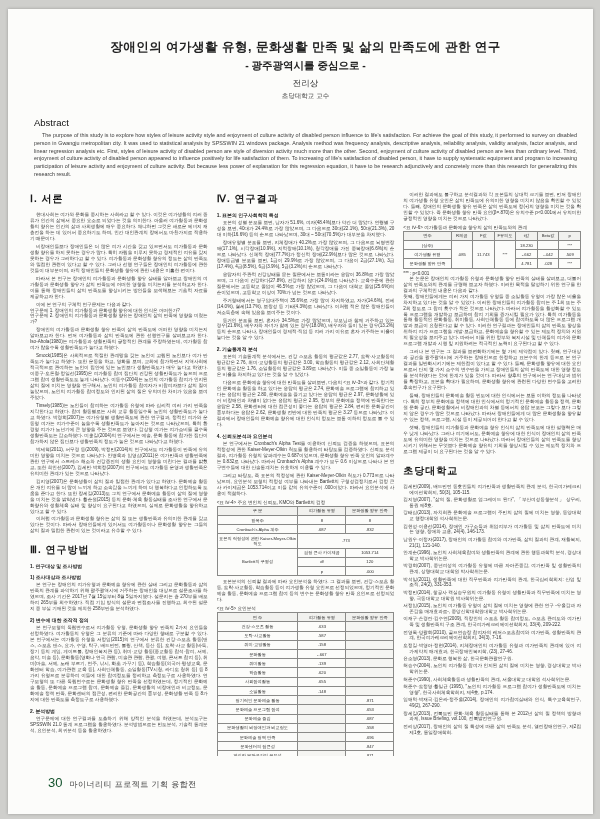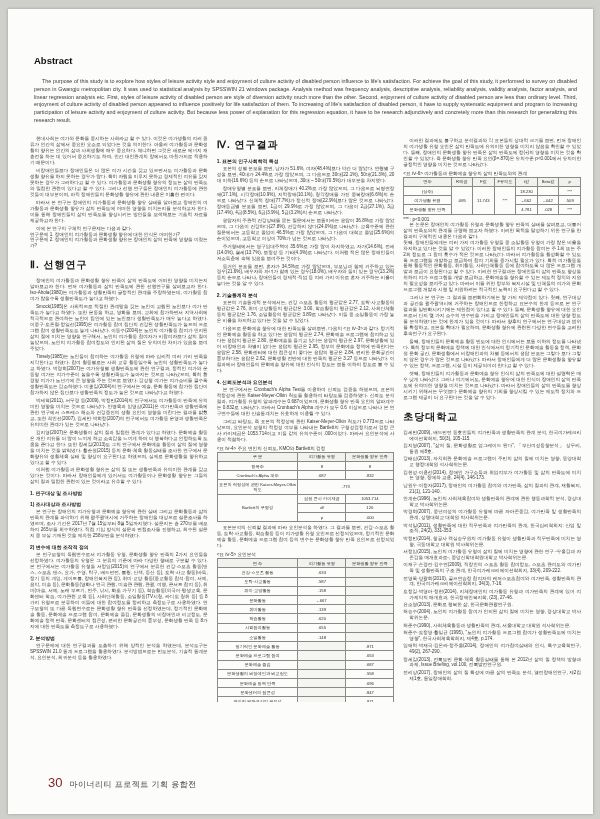--- a/index.html
+++ b/index.html
@@ -7,70 +7,77 @@
   .sheet{position:absolute;left:8px;top:9px;right:7px;bottom:5px;background:#fcfcfa;box-shadow:0 0 3px rgba(0,0,0,.25);}
   .inner{position:absolute;left:22px;right:12px;top:30px;bottom:0;}
   
   .titleblock{text-align:center;color:#222;}
   .t-main{font-size:12.5px;font-weight:bold;letter-spacing:.5px;}
   .t-sub{font-size:10.5px;font-weight:bold;margin-top:3px;}
   .t-author{font-size:8.5px;margin-top:5px;color:#333;}
   .t-affil{font-size:6.5px;margin-top:2px;color:#444;}
   
   .abstract{margin:16px 4px 0 4px;}
-  .abs-h{font-size:9.5px;font-weight:bold;color:#111;margin-bottom:12px;}
+  .abs-h{font-size:9.5px;font-weight:normal;color:#111;margin-bottom:4px;}
   .abs-b{font-size:5.4px;line-height:1.45;color:#3c3c3c;text-align:justify;text-indent:8px;}
   
   .cols{display:flex;gap:9px;margin-top:11px;height:566px;overflow:hidden;}
   .col{flex:1;min-width:0;}
   .sec-h{font-size:10px;font-weight:bold;color:#1a1a1a;letter-spacing:1px;margin:9px 0 6px 0;}
   .sec-h:first-child{margin-top:2px;}
   .sub-h{font-size:4.9px;font-weight:bold;color:#222;margin:5px 0 2px 0;}
   .para{font-size:4.6px;line-height:1.3;color:#383838;text-align:justify;text-indent:6px;margin:0 0 2px 0;white-space:pre-line;}
   .ref{font-size:4.6px;line-height:1.28;color:#383838;text-align:justify;margin:0 0 1.5px 0;padding-left:6px;text-indent:-6px;}
   .cap{font-size:4.6px;color:#333;margin:3px 0 1px 0;}
   .note{font-size:4.6px;color:#333;margin:2px 0 0 0;}
   table{width:100%;border-collapse:collapse;table-layout:fixed;}
   th,td{border:0.5px solid #8a8a88;font-size:4.2px;color:#333;text-align:center;padding:1.6px 1px;line-height:1.2;word-break:break-all;}
   th{background:#f1f1ee;font-weight:normal;}
   .t5 td.lbl{text-align:center;}
   .vgrey{background:#f5f5f2;}
   
   .footer{position:absolute;left:40px;bottom:24px;display:flex;align-items:baseline;gap:7px;}
-  .pgnum{font-size:13px;color:#7f1d1d;}
+  .pgnum{font-size:13px;color:#14532d;}
   .pglabel{font-size:8px;color:#3f3f3f;letter-spacing:.5px;margin-top:8px;}
 </style>
 </head>
 <body>
 
 <div class="sheet">
   <div class="inner">
 
+    <div class="titleblock">
+      <div class="t-main">장애인의 여가생활 유형, 문화생활 만족 및 삶의 만족도에 관한 연구</div>
+      <div class="t-sub">- 광주광역시를 중심으로 -</div>
+      <div class="t-author">전리상</div>
+      <div class="t-affil">초당대학교 교수</div>
+    </div>
 
     <div class="abstract">
       <div class="abs-h">Abstract</div>
       <div class="abs-b">The purpose of this study is to explore how styles of leisure activity style and enjoyment of culture activity of disabled person influence to life's satisfaction. For achieve the goal of this study, it performed to survey on disabled person in Gwangju metropolitan city. It was used to statistical analysis by SPSSWIN 21 windows package. Analysis method was frequency analysis, descriptive analysis, reliability analysis, validity analysis, factor analysis, and linear regression analysis etc. First, styles of leisure activity of disabled person are style of diversion activity much more than the other. Second, enjoyment of culture activity of disabled person are less than ordinary level. Third, enjoyment of culture activity of disabled person appeared to influence positively for life satisfaction of them. To increasing of life's satisfaction of disabled person, it have to supply systematic equipment and program to increasing participation of leisure activity and enjoyment of culture activity. But because less power of explanation for this regression equation, it have to be research adjunctively and concretely more than this research for generalizing this research result.</div>
     </div>
 
     <div class="cols">
 
       <div class="col">
+        <div class="sec-h">Ⅰ. 서론</div>
         <p class="para">현대사회는 여가와 문화를 중시하는 사회라고 할 수 있다. 이것은 여가생활의 여러 종류가 인간의 삶에서 중요한 요소로 되었다는 것을 의미한다. 아울러 여가활동과 문화생활의 향유는 인간의 삶과 사회생활에 매우 중요하다. 왜냐하면 그것은 새로운 에너지 재충전을 하는 데 있어서 중요하기도 하며, 인간 대인관계의 장에서도 마찬가지로 작용하기 때문이다.</p>
           <p class="para">비장애인들보다 장애인들은 더 많은 여가 시간을 갖고 있으면서도 여가활동과 문화생활 향유를 하지 못하는 경우가 많다. 특히 자립을 이루지 못하고 경제적인 여유를 갖지 못하는 경우가 그러하다고 할 수 있다. 여가활동과 문화생활 향유의 정도는 삶의 만족도와 밀접한 관련이 있다고 할 수 있다. 그러나 선행 연구들은 장애인의 여가활동에 관한 것들이 대부분이며, 아직 장애인들의 문화생활 향유에 관한 내용은 미흡한 편이다.</p>
           <p class="para">따라서 본 연구는 장애인의 여가활동과 문화생활 향유 실태를 알아보고 장애인의 여가활동과 문화생활 향유가 삶의 만족도에 어떠한 영향을 미치는지를 분석하고자 한다. 이를 통해 장애인들의 삶의 만족도를 향상시키는 방안들을 모색해보는 기초적 자료를 제공하고자 한다.</p>
           <p class="para">이에 본 연구의 구체적 연구문제는 다음과 같다.
 연구문제 1. 장애인의 여가활동과 문화생활 향유에 대한 인식은 어떠한가?
 연구문제 2. 장애인의 여가활동과 문화생활 향유는 장애인의 삶의 만족에 영향을 미쳤는가?</p>
-        <div class="sec-h">Ⅱ. 선행연구</div>
         <p class="para">장애인의 여가활동과 문화생활 향유 만족이 삶의 만족도에 어떠한 영향을 미치는지 알아보고자 한다. 먼저 여가활동과 삶의 만족도에 관한 선행연구를 살펴보고자 한다. Iso-Ahola(1980)는 여가활동과 생활만족의 긍정적인 관계를 주장하였는데, 여가활동 참여가 많을수록 생활만족도가 높다고 하였다.</p>
           <p class="para">Smock(1985)은 사회적으로 적절한 관계망을 갖는 노인이 고립된 노인보다 여가 만족도가 높다고 하였다. 또한 운동을 하고, 영화를 보며, 교회에 참가하면서 지역사회에 적극적으로 관여하는 노인이 집안에 있는 노인보다 생활만족도가 매우 높다고 하였다. 이중구·오돈철·정일선(1995)은 여가활동 참여 집단의 건강된 생활만족도가 높으며 프로그램 참여 생활만족도도 높게 나타났다. 이동수(2004)는 노인의 여가활동 참여가 인지된 삶의 질에 미치는 영향을 연구해서, 노인의 여가활동 참여자가 비참여자보다 삶의 질이 높았으며, 노인의 여가활동 참여정도와 인지된 삶의 질은 유의미한 차이가 있음을 보여주었다.</p>
           <p class="para">Tinsely(1985)는 노인들이 참여하는 여가활동 유형에 따라 심리적 여러 가지 만족을 지각한다고 하였다. 참여 활동별로는 사회 교류 활동일수록 노인의 생활만족도가 높다고 하였다. 박경희(2007)는 여가유형별 생활만족도에 관한 연구결과, 정적인 여가와 운동형 여가는 여가수준이 높을수록 생활만족도가 높아지는 것으로 나타났으며, 특히 환경형 여가가 노년기에 큰 영향을 주는 것으로 보였다. 감상형 여가는 여가소비를 클수록 생활만족도는 감소하였다. 미홍길(2004)의 연구에서는 예술, 문화 활동에 참가한 집단이 참가하지 않은 집단보다 생활만족의 정도가 높은 것으로 나타났다고 하였다.</p>
           <p class="para">박세혁(2011), 서무경 등(2009), 박정민(2014)의 연구에서도 여가활동이 만족에 유의미한 영향을 미치는 것으로 나타났다. 안병욱과 임영삼(2011)은 여가만족과 생활만족에 관한 연구에서 스트레스 해소와 건강증진의 생활 요인이 영향을 미친다는 결과를 밝혔고, 또한 최인선(2007), 김세빈·박희정(2007)의 연구에서도 여가활동 운영과 생활만족은 유의미한 관계가 있는 것으로 나타났다.</p>
           <p class="para">김지영(2007)은 문화생활이 삶의 질과 밀접한 관계가 있다고 하였다. 문화예술 활동은 개인 여유를 더 많이 느끼게 하고 소속감을 느끼게 하며 더 행복하다고 인정하도록 도움을 준다고 한다. 또한 장세길(2013)도 그의 연구에서 문화예술 활동이 삶의 질에 영향을 미치는 것을 밝혀냈다. 황순원(2015) 등의 문화·체육 활동실태를 조사한 연구에서 문화향유와 생활체육 실태 및 향상이 요구된다고 하였으며, 실제로 문화생활을 향유하고 있다고 할 수 있다.</p>
           <p class="para">이처럼 여가활동과 문화생활 향유는 삶의 질 또는 생활만족과 유의미한 관계를 갖고 있다는 것이다. 따라서 장애인들에게 있어서도 여가활동이나 문화생활 향유는 그들의 삶의 질과 밀접한 관련이 있는 것이라고 유추할 수 있다.</p>
+        <div class="sec-h">Ⅲ. 연구방법</div>
         <div class="sub-h">1. 연구대상 및 조사방법</div>
         <div class="sub-h">1) 조사대상과 조사방법</div>
         <p class="para">본 연구는 장애인의 여가유형과 문화예술 향유에 관한 실태 그리고 문화활동과 삶의 만족의 관계를 파악하기 위해 광주광역시에 거주하는 장애인을 대상으로 설문조사를 하였으며, 조사 기간은 2017년 7월 15일부터 8월 5일까지였다. 설문지는 총 270부를 배포하여 265부를 회수하였다. 직접 기입 방식의 설문과 면접조사를 진행하고, 회수된 설문지 중 부실 기재된 것을 제외한 258부만을 분석하였다.</p>
         <div class="sub-h">2) 변수에 대한 조작적 정의</div>
         <p class="para">본 연구모형의 독립변수로서 여가활동 유형, 문화생활 향유 만족의 2가지 요인들을 선정하였다. 여가활동의 유형은 그 분류의 기준에 따라 다양한 형태로 구분할 수 있다. 본 연구에서는 여가활동 유형을 서정임(2015)의 연구에서 분류한 건강·스포츠 활동(댄스, 스포츠 댄스, 요가, 수영, 탁구, 배드민턴, 볼링, 산책, 등산 등), 오락·사교 활동(바둑, 장기 등의 게임, 게이트볼, 장애인복지관 등), 취미·교양 활동(종교활동 참석·참여, 서예, 음악, 미술 등), 문화활동(영화나 연극 관람, 미술관 관람, 관광, 여행, 콘서트 참여 등), 취미(마술, 서예, 노래 부르기, 연주, 낚시, 화초 가꾸기 등), 학습활동(외국어·평생교육, 문화센터 학습, 여가관련 교육 등), 사회단체활동, 소일활동(TV시청, 라디오 청취 등) 등 8가지 유형으로 분류하여 이들에 대한 참여정도를 정리하고 측정도구로 사용하였다. 연구모형의 또 다른 독립변수로는 문화생활 향유 만족을 선정하였는데, 정기적인 문화예술 활동, 문화예술 프로그램 참여, 문화예술 즐김, 문화생활의 비장애인과 비교정도, 문화예술 정책 만족, 문화센터의 접근성, 편리한 문화공간의 풍부성, 문화생활 만족 등 8가지에 대한 만족도를 측정도구로 사용하였다.</p>
         <div class="sub-h">2. 분석방법</div>
         <p class="para">연구문제에 대한 연구결과를 도출하기 위해 양적인 분석을 하였는데, 분석도구는 SPSSWIN 21.0 통계 프로그램을 활용하였다. 분석방법으로는 빈도분석, 기술적 통계분석, 요인분석, 회귀분석 등을 활용하였다.</p>
       </div>
 
       <div class="col">

